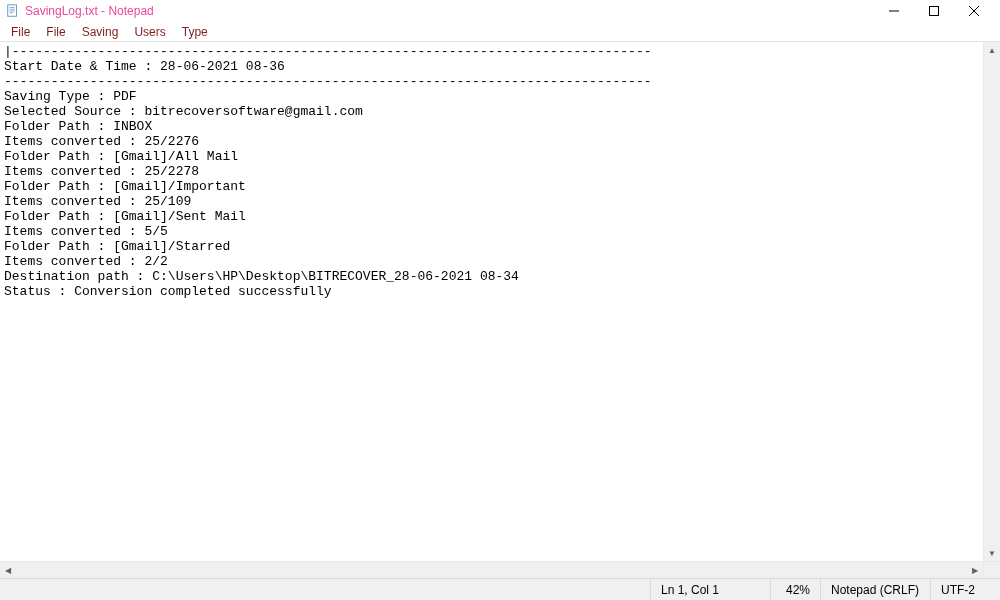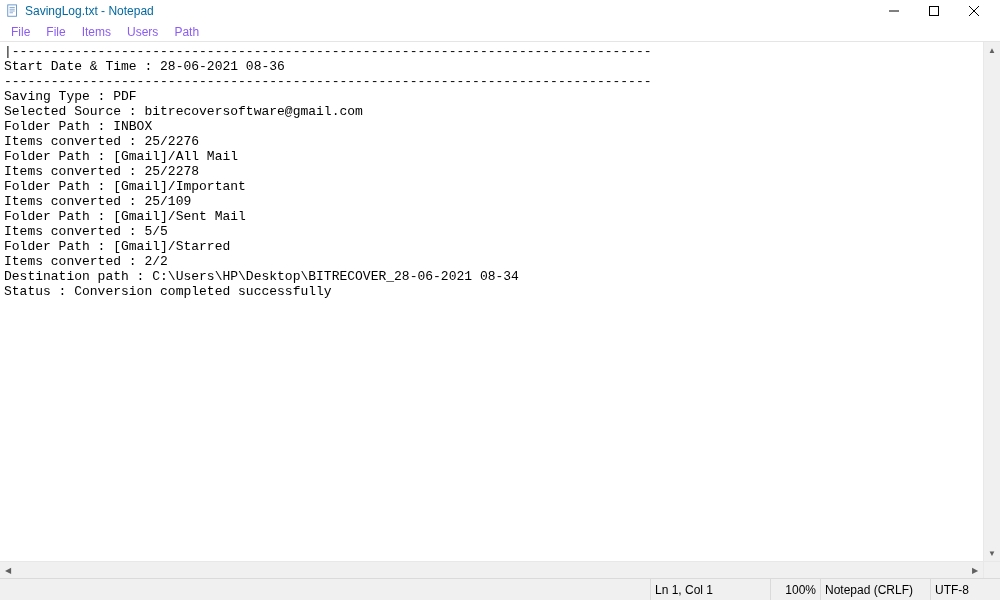--- a/index.html
+++ b/index.html
@@ -25,21 +25,21 @@
 .titlebar .icon {
   width: 14px;
   height: 14px;
   margin-right: 5px;
   display: flex;
   align-items: center;
   justify-content: center;
 }
 .titlebar .title {
   font-size: 12px;
-  color: #0369a1;
+  color: #ec4899;
 }
 .titlebar .spacer { flex: 1; }
 .winbtn {
   width: 40px;
   height: 22px;
   display: flex;
   align-items: center;
   justify-content: center;
   color: #333;
 }
@@ -49,21 +49,21 @@
   background: #ffffff;
   display: flex;
   align-items: center;
   padding: 0 4px;
   gap: 2px;
   border-bottom: 1px solid #e5e5e5;
 }
 .menubar .menuitem {
   padding: 2px 7px;
   font-size: 12px;
-  color: #8b5cf6;
+  color: #7f1d1d;
   cursor: default;
 }
 .content-frame {
   flex: 1;
   display: flex;
   min-height: 0;
 }
 .textarea {
   flex: 1;
   background: #ffffff;
@@ -127,21 +127,21 @@
   border-top: 1px solid #dadada;
   display: flex;
   align-items: stretch;
   font-size: 12px;
   color: #000;
 }
 .statusbar .cell {
   border-left: 1px solid #dadada;
   display: flex;
   align-items: center;
-  padding: 0 4px;
+  padding: 0 10px;
 }
 .statusbar .flex { flex: 1; border-left: none; }
 .statusbar .pos { width: 120px; }
 .statusbar .zoom { width: 50px; justify-content: flex-end; }
 .statusbar .eol { width: 110px; }
 .statusbar .enc { width: 70px; }
 </style>
 </head>
 <body>
 
@@ -171,23 +171,23 @@
     <svg viewBox="0 0 10 10">
         <line x1="0" y1="0" x2="10" y2="10" stroke="#000" stroke-width="1"></line>
         <line x1="10" y1="0" x2="0" y2="10" stroke="#000" stroke-width="1"></line>
       </svg>
   </div>
 </div>
 
 <div class="menubar">
   <div class="menuitem">File</div>
   <div class="menuitem">File</div>
-  <div class="menuitem">Items</div>
+  <div class="menuitem">Saving</div>
   <div class="menuitem">Users</div>
-  <div class="menuitem">Path</div>
+  <div class="menuitem">Type</div>
 </div>
 
 <div class="content-frame">
   <div class="textarea">|----------------------------------------------------------------------------------
 Start Date &amp; Time : 28-06-2021 08-36
 -----------------------------------------------------------------------------------
 Saving Type : PDF
 Selected Source : bitrecoversoftware@gmail.com
 Folder Path : INBOX
 Items converted : 25/2276
@@ -211,16 +211,16 @@
 <div class="hscroll">
   <div class="arrow">◀</div>
   <div class="track"></div>
   <div class="arrow">▶</div>
   <div class="corner"></div>
 </div>
 
 <div class="statusbar">
   <div class="cell flex"></div>
   <div class="cell pos">Ln 1, Col 1</div>
-  <div class="cell zoom">100%</div>
+  <div class="cell zoom">42%</div>
   <div class="cell eol">Notepad (CRLF)</div>
-  <div class="cell enc">UTF-8</div>
+  <div class="cell enc">UTF-2</div>
 </div>
 
 </body></html>

